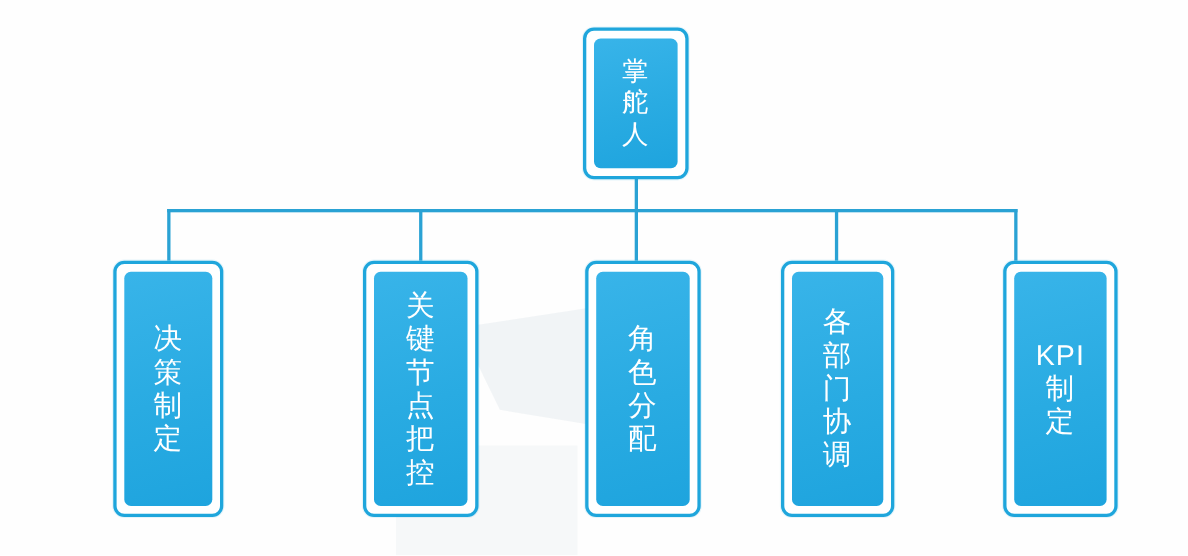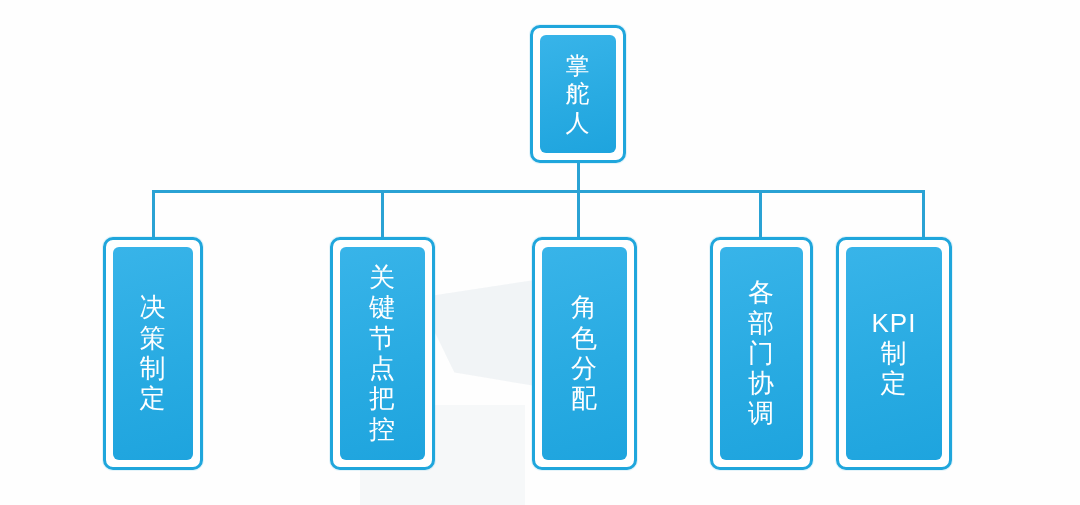--- a/index.html
+++ b/index.html
@@ -135,21 +135,21 @@
   <div class="node" style="left:710px; top:237px; width:103px; height:233px;">
     <div class="node-inner">
       <span>各</span>
       <span>部</span>
       <span>门</span>
       <span>协</span>
       <span>调</span>
     </div>
   </div>
 
-  <div class="node" style="left:836px; top:237px; width:116px; height:233px;">
+  <div class="node" style="left:912px; top:237px; width:104px; height:233px;">
     <div class="node-inner">
       <span>KPI</span>
       <span>制</span>
       <span>定</span>
     </div>
   </div>
 
 </div>
 
 </body></html>

